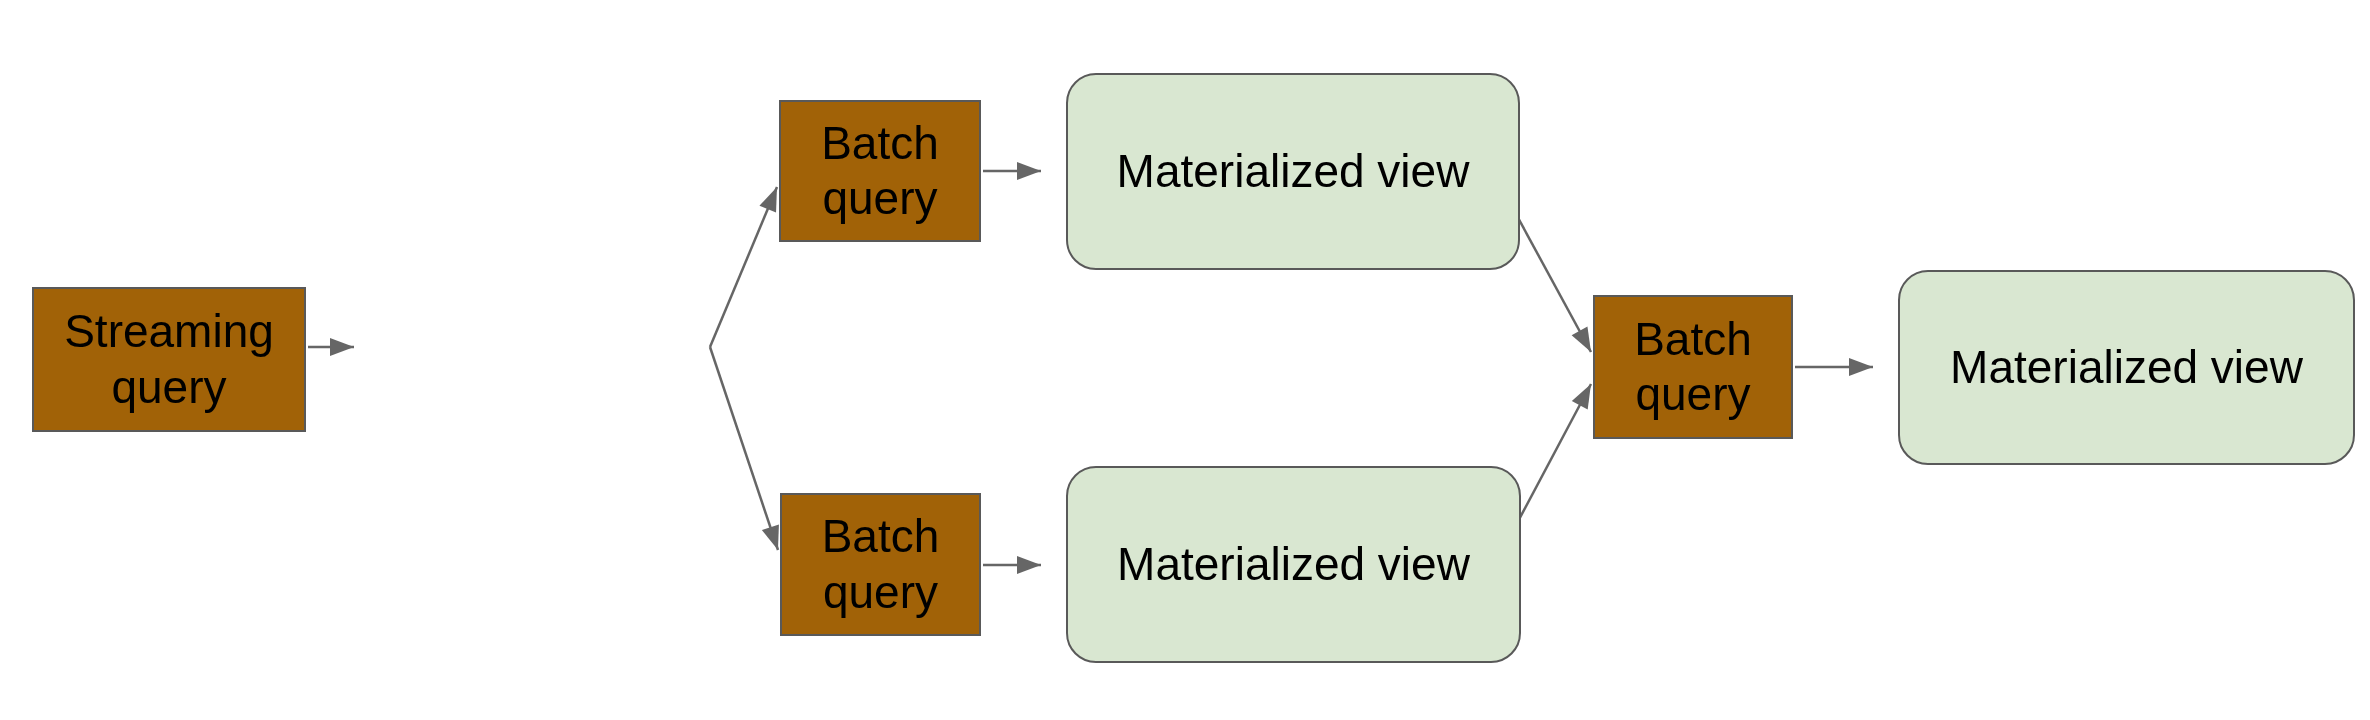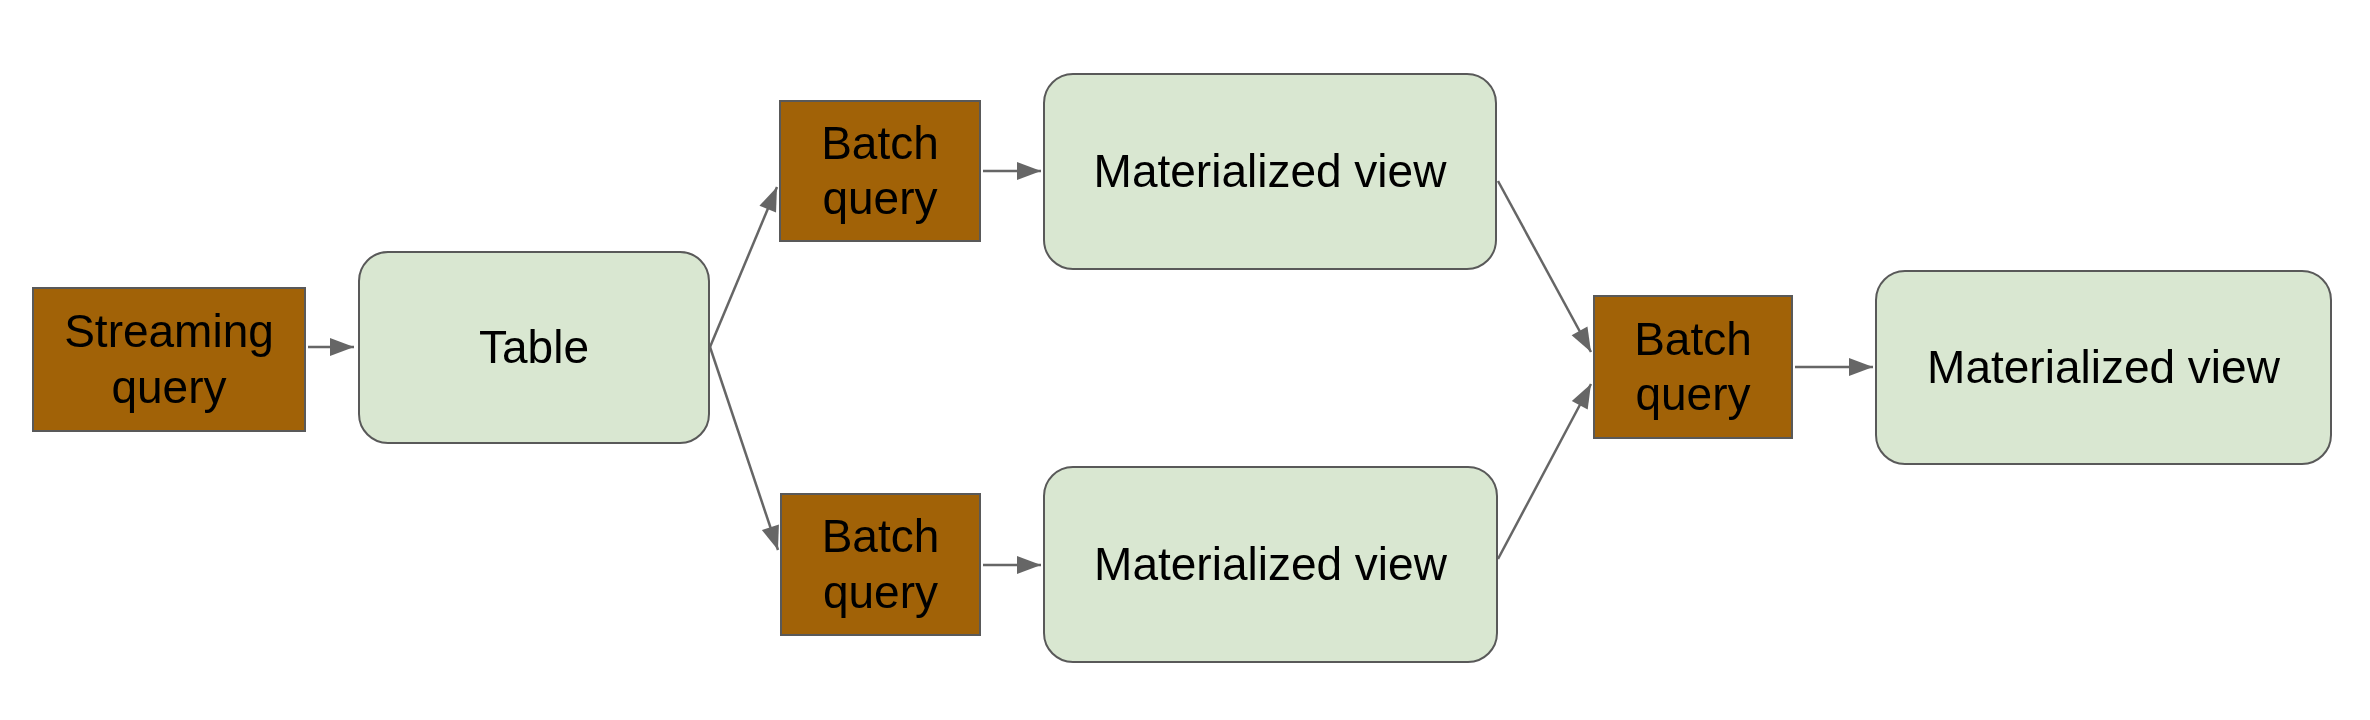--- a/index.html
+++ b/index.html
@@ -34,20 +34,21 @@
     line-height: 1.2;
     padding: 0 10px;
   }
   .node--query {
     background: #a16207;
     border-radius: 0;
   }
   .node--view {
     background: #d9e7d1;
     border-radius: 30px;
+    margin-left: 23px;
   }
   .node-label {
     display: block;
   }
 </style>
 </head>
 <body>
 
 <div id="diagram-canvas">
 
@@ -66,23 +67,20 @@
       <line x1="1498" y1="181" x2="1591" y2="352" marker-end="url(#arrow)"></line>
       <line x1="1498" y1="559" x2="1591" y2="384" marker-end="url(#arrow)"></line>
       <line x1="1795" y1="367" x2="1873" y2="367" marker-end="url(#arrow)"></line>
     </g>
   </svg>
 
   <div class="node node--query" style="left:32px;  top:287px; width:274px; height:145px;">
     <span class="node-label">Streaming query</span>
   </div>
 
-  <div class="node node--view" style="left:358px; top:251px; width:352px; height:193px;">
-    <span class="node-label">Table</span>
-  </div>
 
   <div class="node node--query" style="left:779px; top:100px; width:202px; height:142px;">
     <span class="node-label">Batch query</span>
   </div>
 
   <div class="node node--view" style="left:1043px; top:73px; width:454px; height:197px;">
     <span class="node-label">Materialized view</span>
   </div>
 
   <div class="node node--query" style="left:780px; top:493px; width:201px; height:143px;">

